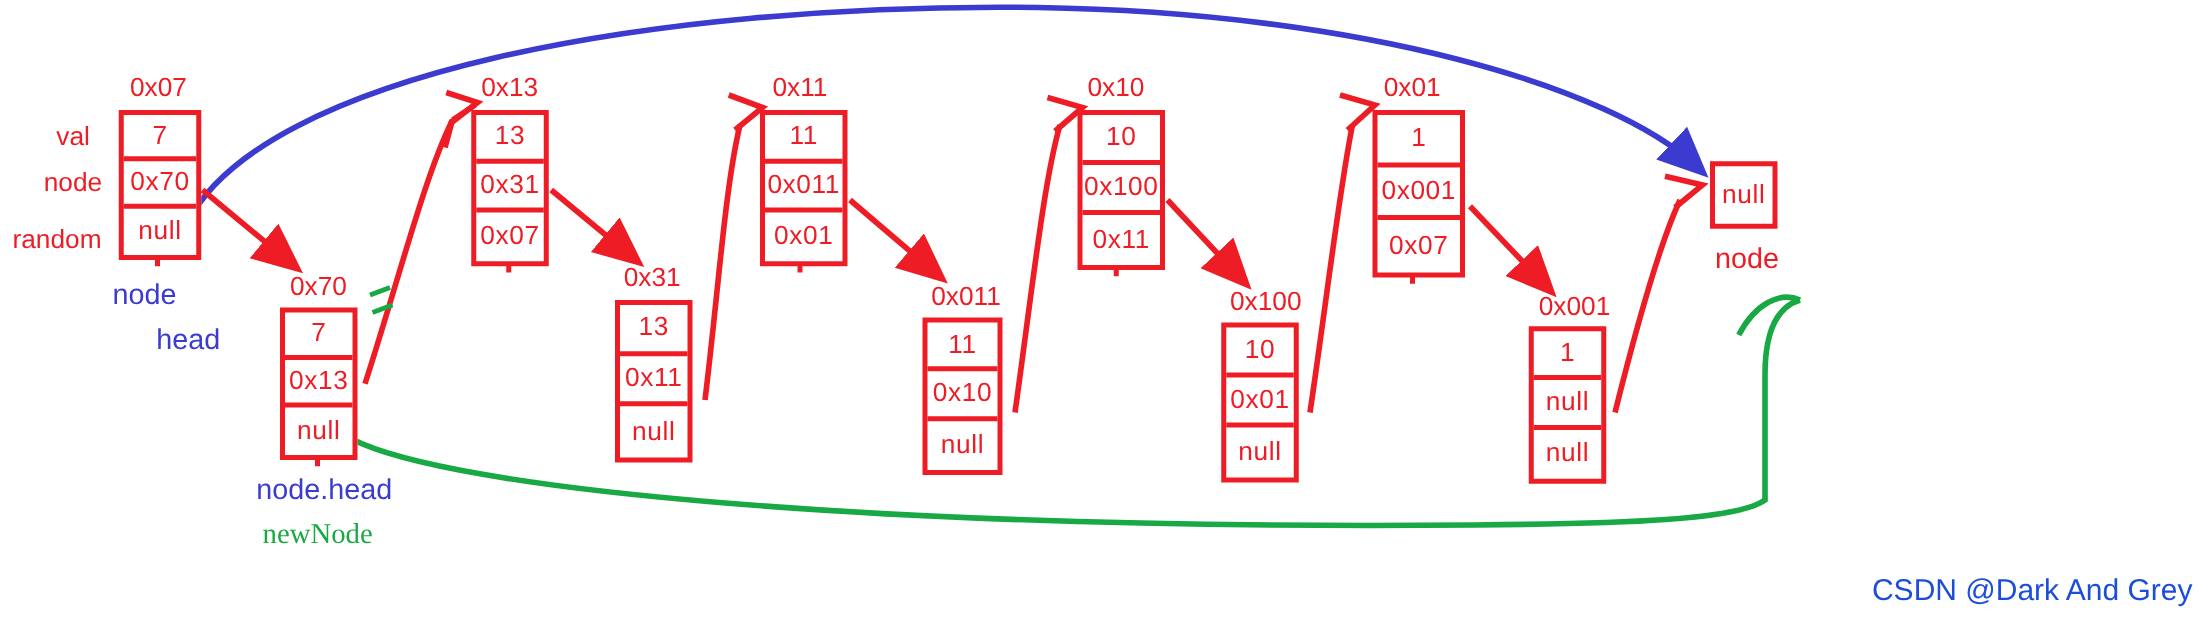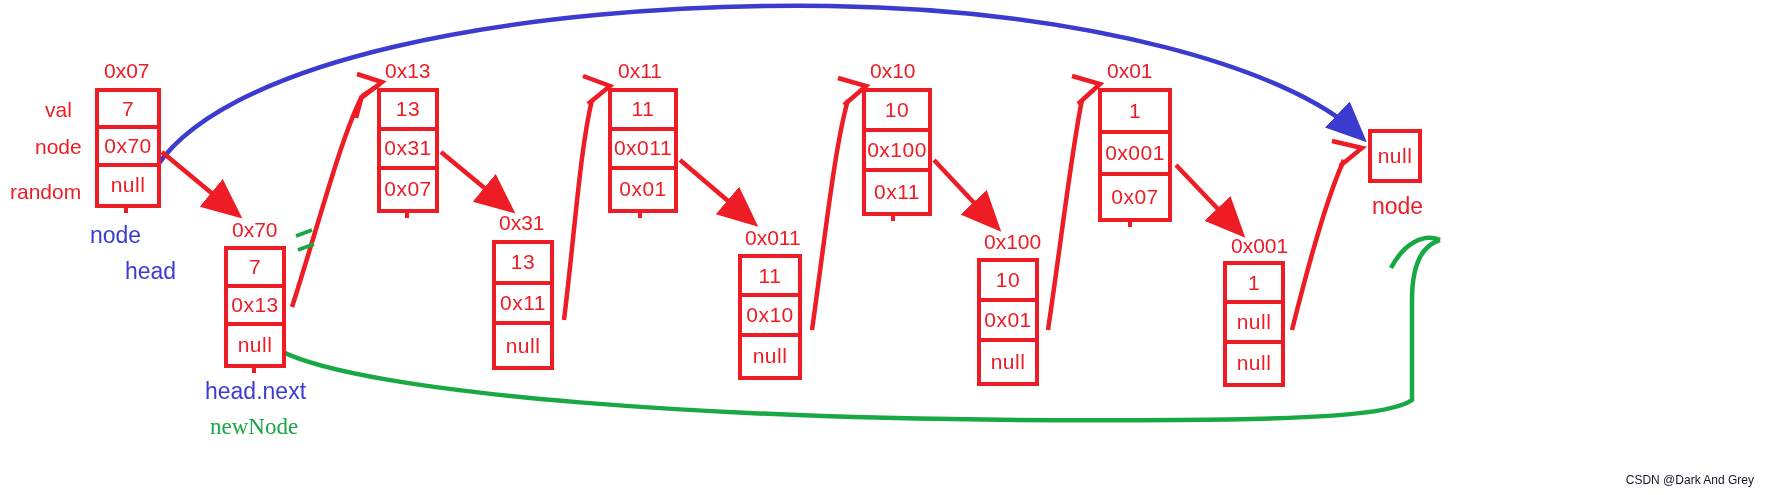--- a/index.html
+++ b/index.html
@@ -53,22 +53,22 @@
     font-size:23px;
     white-space:nowrap;
     z-index:6;
   }
   .vlabel.blue{color:#3b3bd0;}
   .vlabel.green{color:#18a844;}
 
   .watermark{
     position:absolute;
     right:14px;bottom:8px;
-    color:#0f172a;
-    font-size:12px;
+    color:#1d4ed8;
+    font-size:24px;
     z-index:9;
   }
   svg.overlay{
     position:absolute;left:0;top:0;
     width:1768px;height:495px;
     z-index:2;
     pointer-events:none;
   }
   svg.overlay.front{z-index:7;}
 </style>
@@ -168,21 +168,21 @@
     <div class="cell">null</div>
   </div>
 
   <div class="node" style="left:1368px;top:129px;width:54px;height:54px;">
     <div class="cell" style="height:100%;border-bottom:none;">null</div>
   </div>
   <div class="addr" style="left:1372px;top:193px;color:#ee1c25;font-size:23px;">node</div>
 
   <div class="vlabel blue" style="left:90px;top:222px;">node</div>
   <div class="vlabel blue" style="left:92px;top:258px;margin-left:33px;">head</div>
-  <div class="vlabel blue" style="left:205px;top:378px;">head.next</div>
+  <div class="vlabel blue" style="left:205px;top:378px;">node.head</div>
   <div class="vlabel green" style="left:210px;top:414px;font-family:Liberation Serif, serif;">newNode</div>
 
   <svg class="overlay front" viewBox="0 0 1768 495">
 
     <path d="M162,152 L232,210" fill="none" stroke="#ee1c25" stroke-width="4.5" marker-end="url(#ah-red)"></path>
 
     <path d="M292,307 C320,220 340,140 362,96" fill="none" stroke="#ee1c25" stroke-width="4.5"></path>
     <path d="M362,96 L380,84 M362,96 L356,118" fill="none" stroke="#ee1c25" stroke-width="4.5"></path>
     <path d="M357,74 L382,82 L360,99" fill="none" stroke="#ee1c25" stroke-width="4.5"></path>
 

